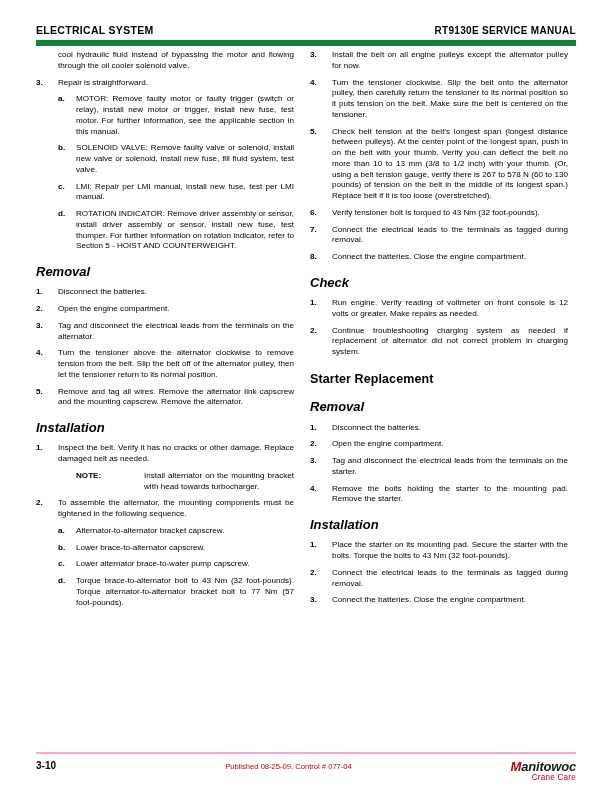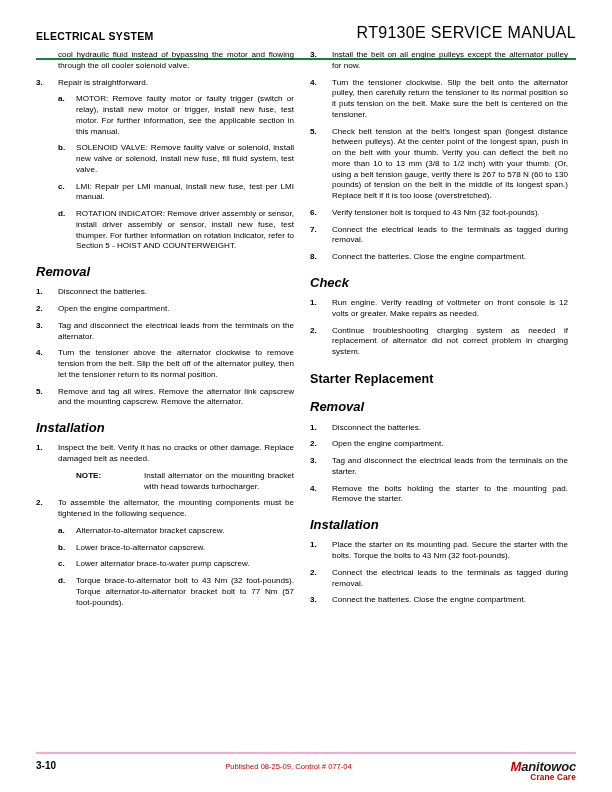--- a/index.html
+++ b/index.html
@@ -16,32 +16,32 @@
     padding: 0;
   }
 
   
   .header {
     position: absolute;
     left: 36px; top: 24px; width: 540px;
     display: flex;
     justify-content: space-between;
     align-items: flex-end;
-    padding-bottom: 16px;
-    border-bottom: 2px solid #15803d;
+    padding-bottom: 4px;
+    border-bottom: 6px solid #15803d;
     text-align: center;
   }
   .header-left {
     font-size: 10.5px;
     font-weight: bold;
     letter-spacing: 0.3px;
   }
   .header-right {
-    font-size: 16px;
-    font-weight: normal;
+    font-size: 10px;
+    font-weight: bold;
     letter-spacing: 0.3px;
   }
 
   
   .columns {
     position: absolute;
     left: 36px; top: 50px;
     width: 540px; height: 700px;
     display: flex;
     gap: 16px;
@@ -145,21 +145,21 @@
   .logo-main {
     font-size: 13px;
     font-weight: bold;
     font-style: italic;
     color: #1a1a1a;
     letter-spacing: -0.2px;
   }
   .logo-main .dot { color: #c00000; }
   .logo-sub {
     font-size: 8.2px;
-    font-weight: bold;
+    font-weight: normal;
     color: #c00000;
     letter-spacing: 0.2px;
   }
 </style>
 </head>
 <body>
 
 <div class="page">
 
   <div class="header">

